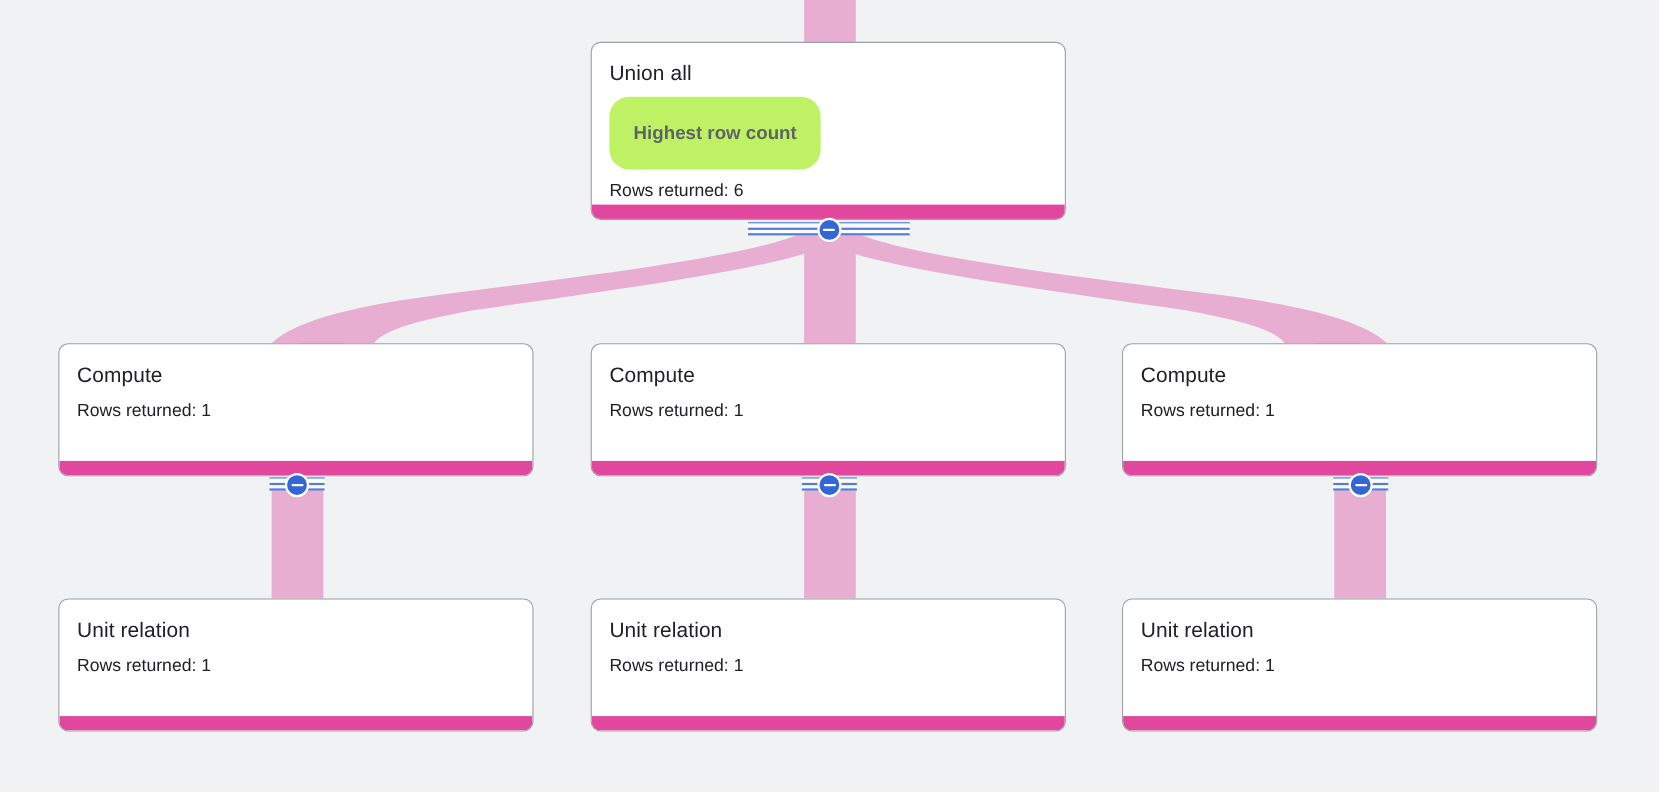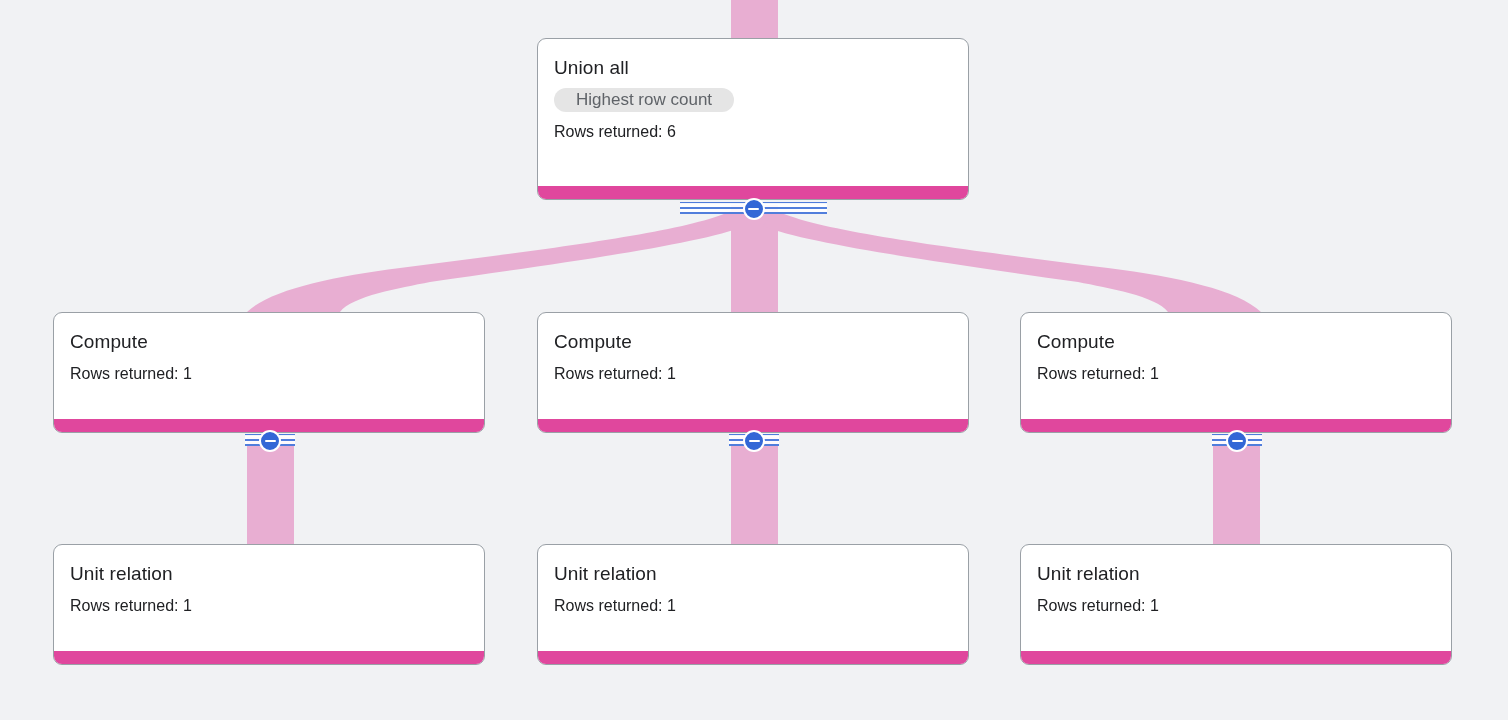--- a/index.html
+++ b/index.html
@@ -49,27 +49,28 @@
     color: #202124;
     letter-spacing: 0.1px;
     line-height: 24px;
     white-space: nowrap;
   }
   .node-badge-row {
     margin-top: 8px;
   }
   .node-badge {
     display: inline-block;
-    background: #e5e5e5;
+    background: #bef264;
     color: #5f6368;
     font-size: 17px;
     line-height: 20px;
-    padding: 2px 22px;
+    padding: 23px 22px;
     border-radius: 18px;
     white-space: nowrap;
+    font-weight: bold;
   }
   .node-rows {
     font-size: 16px;
     color: #202124;
     line-height: 20px;
     margin-top: 10px;
     white-space: nowrap;
   }
   .node-footer {
     height: 13px;

